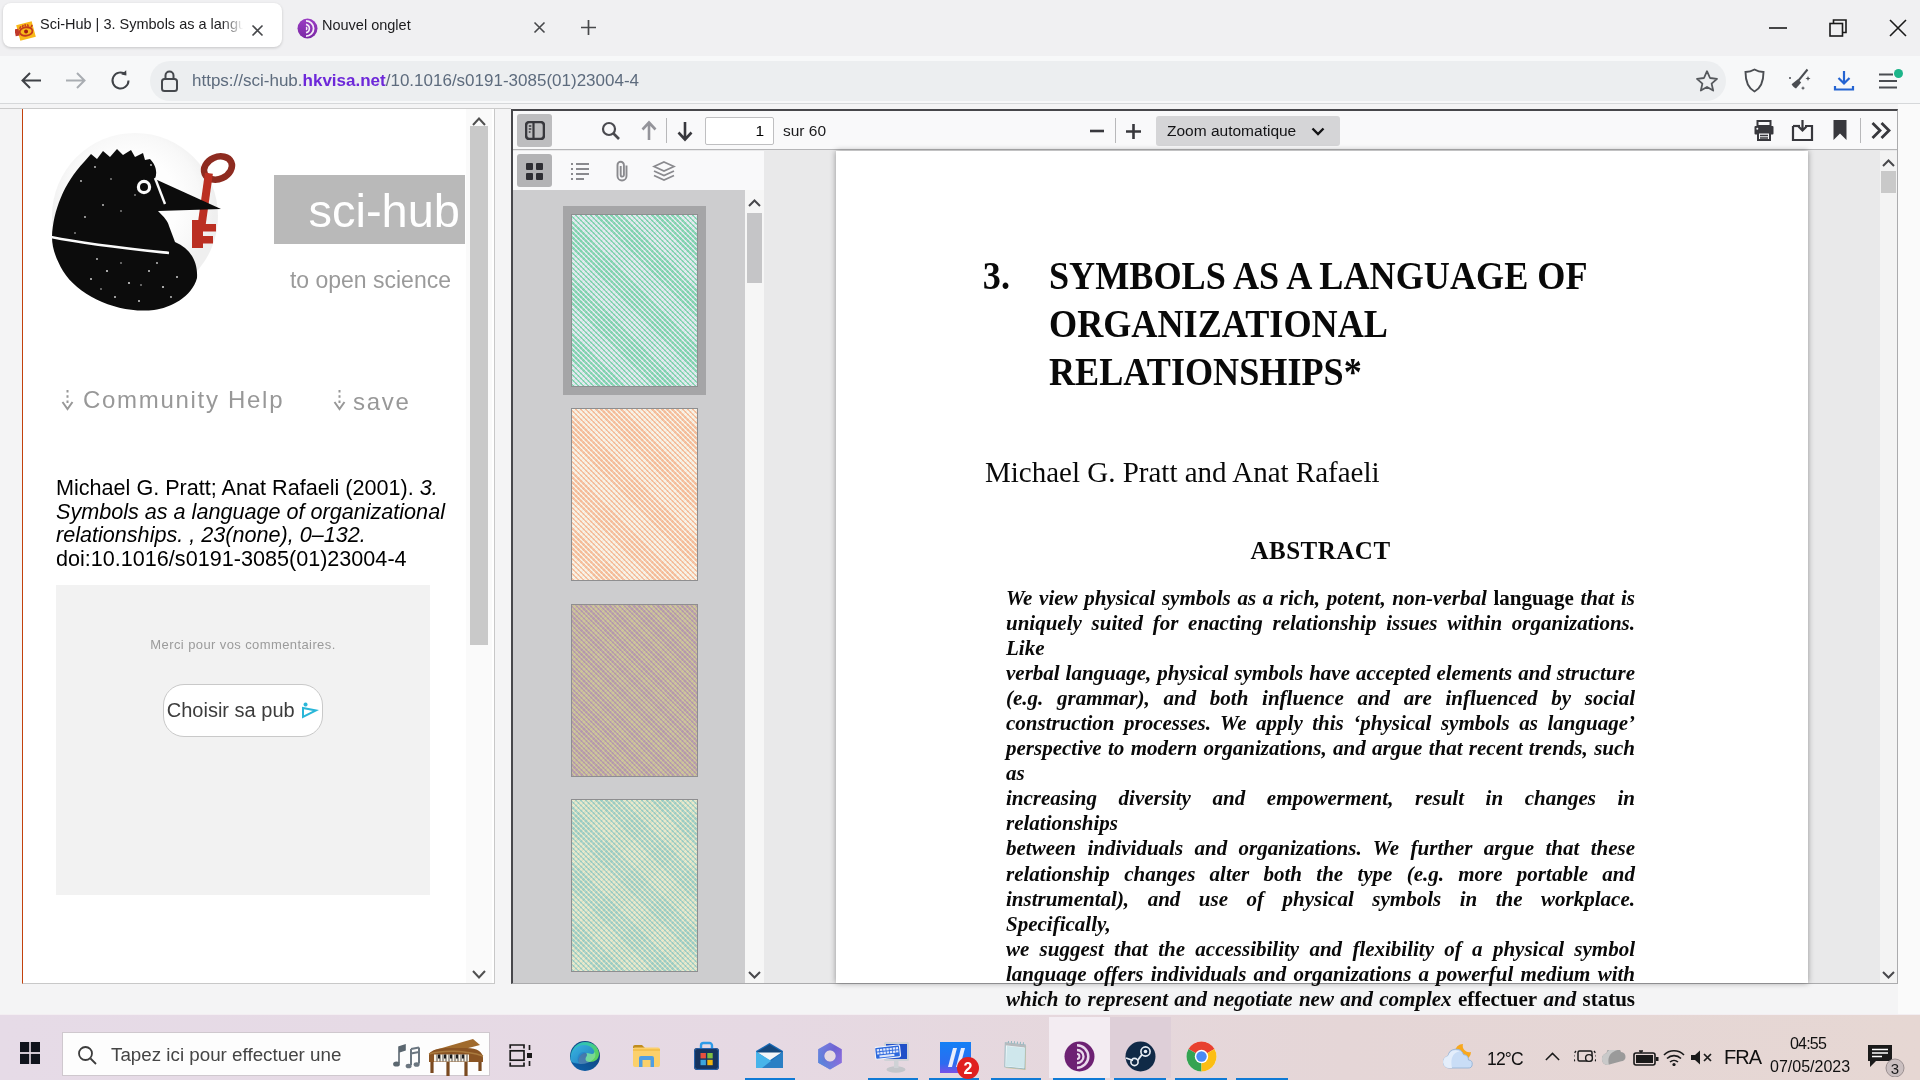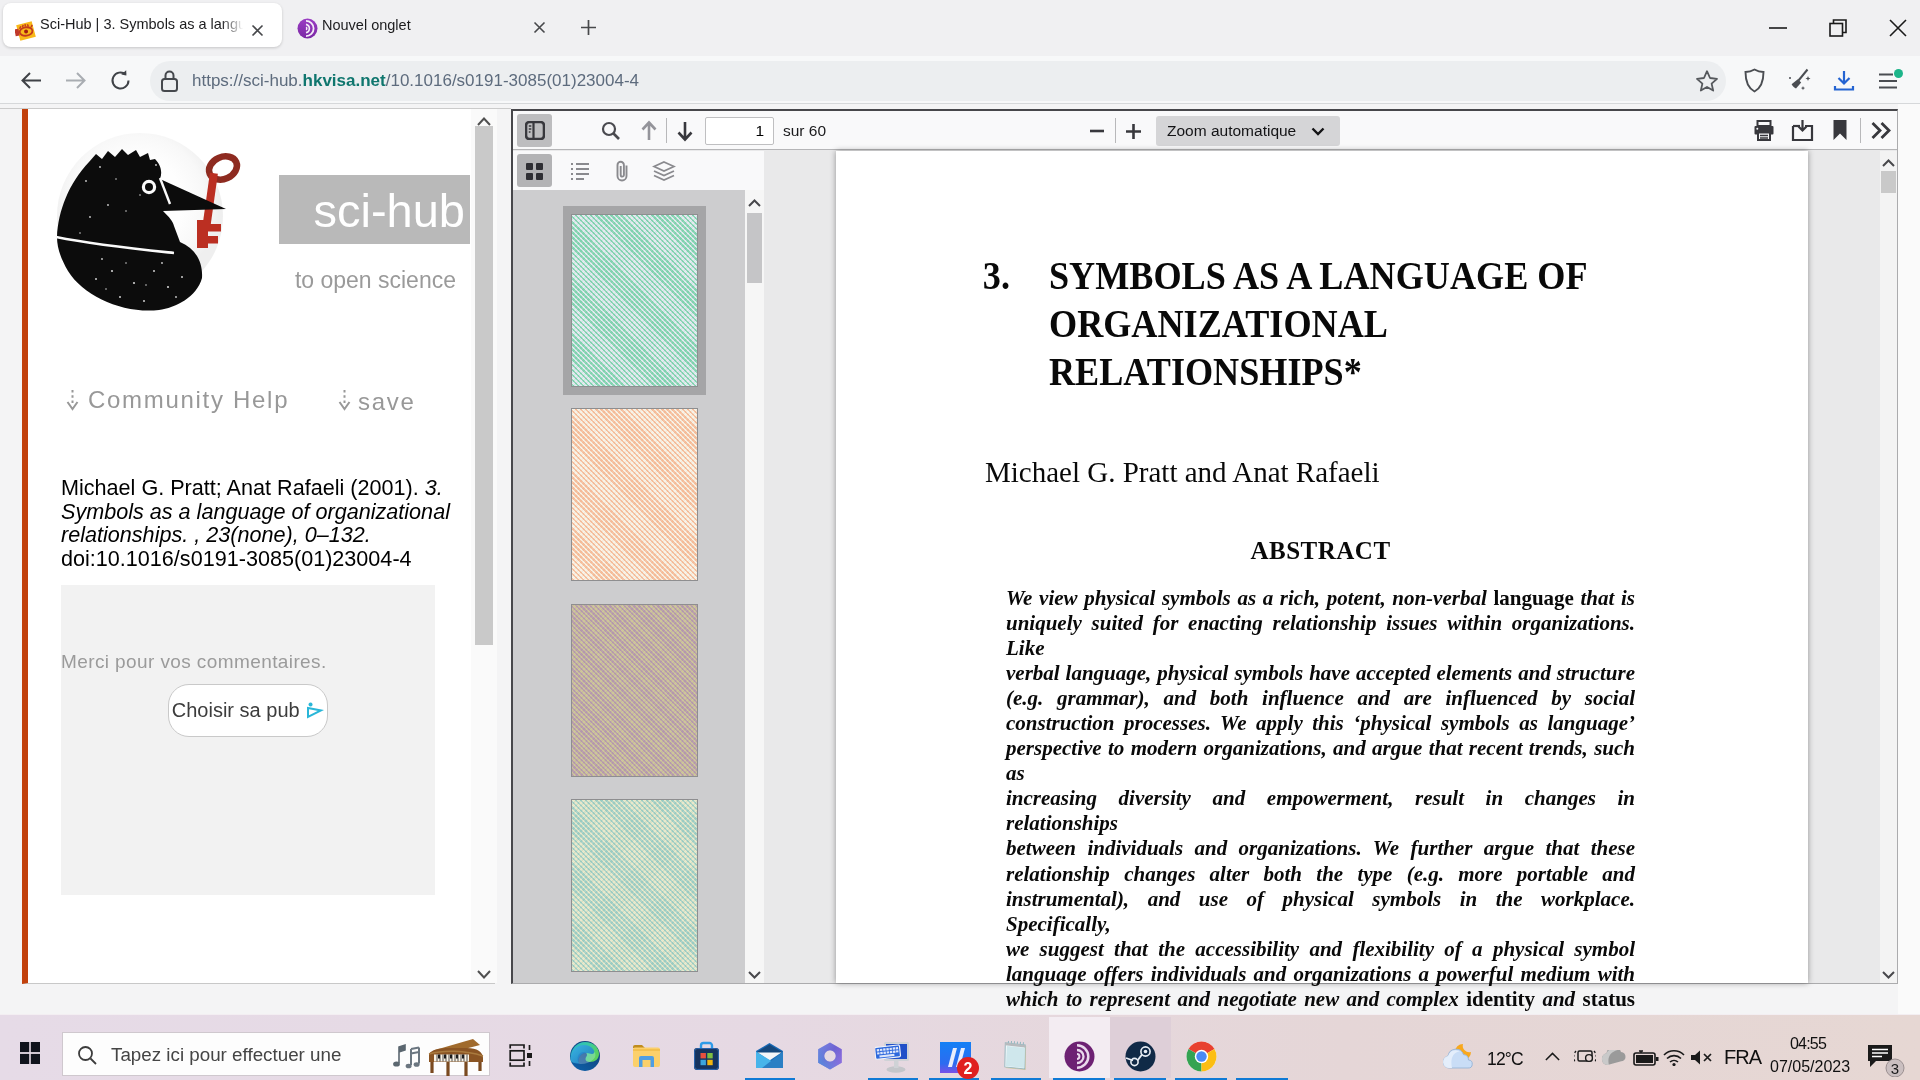--- a/index.html
+++ b/index.html
@@ -9,33 +9,33 @@
 
 #tabstrip { left:0; top:0; width:1920px; height:56px; background:#f0f0f2; }
 #tab1 { left:3px; top:3px; width:279px; height:44px; background:#fff; border-radius:8px; box-shadow:0 1px 3px rgba(0,0,0,.18); }
 #tab1 .title { left:37px; top:13px; width:208px; height:20px; font-size:14.5px; color:#1c1c1e; white-space:nowrap; overflow:hidden; }
 #tab1 .fade { left:218px; top:5px; width:30px; height:34px; background:linear-gradient(90deg, rgba(255,255,255,0), #fff 75%); }
 #tab2title { left:322px; top:17px; font-size:14.5px; color:#1c1c1e; }
 #toolbar { left:0; top:56px; width:1920px; height:47px; background:#f7f8f9; }
 #toolbarborder { left:0; top:103px; width:1920px; height:1px; background:#d6d8da; }
 #urlpill { left:150px; top:61px; width:1576px; height:40px; border-radius:20px; background:#eceef0; }
 #urltext { left:192px; top:71px; font-size:17px; color:#5d6b7d; white-space:nowrap; }
-#urltext b { color:#0f766e; font-weight:700; }
+#urltext b { color:#6d28d9; font-weight:700; }
 
 #content { left:0; top:104px; width:1920px; height:910px; background:#f4f4f5; }
 #pagescroll { left:1898px; top:0px; width:22px; height:910px; background:#fafafa; }
 #sideborder-top { left:0; top:4px; width:511px; height:1px; background:#cbcbcb; }
-#sidebar { left:22px; top:5px; width:473px; height:875px; background:#fff; border-left:6px solid #c2410c; border-right:1px solid #c8c8c8; border-bottom:1px solid #c8c8c8; }
+#sidebar { left:22px; top:5px; width:473px; height:875px; background:#fff; border-left:1px solid #c2410c; border-right:1px solid #c8c8c8; border-bottom:1px solid #c8c8c8; }
 #logo { left:28px; top:12px; }
 #shtitle { left:251px; top:66px; width:191px; height:69px; background:#b9b9b9; color:#fff; font-size:47px; text-align:right; line-height:71px; padding-right:5px; }
 #shsub { left:0px; top:158px; width:428px; text-align:right; font-size:23px; color:#9a9a9a; }
 #shlinks { left:0px; top:277px; width:470px; font-size:24px; color:#989898; letter-spacing:1.7px; }
 #cite { left:33px; top:367px; width:410px; font-size:21.6px; line-height:23.5px; color:#000; }
 #adbox { left:33px; top:476px; width:374px; height:310px; background:#f2f2f2; }
-#adtext { left:0; top:66px; width:374px; font-size:19px; color:#9b9b9b; letter-spacing:.4px; }
+#adtext { left:0; top:52px; width:374px; text-align:center; font-size:13px; color:#9b9b9b; letter-spacing:.4px; }
 #adbtn { left:107px; top:99px; width:160px; height:53px; background:#fff; border:1px solid #c9c9c9; border-radius:21px; font-size:20px; color:#3c3c3c; line-height:51px; text-align:center; }
 #urlshare { left:33px; top:786px; font-size:19.5px; color:#9d9d9d; line-height:25px; }
 #sb-scroll { left:443px; top:0; width:26px; height:874px; background:#fafafa; }
 #sb-thumb { left:4px; top:17px; width:18px; height:519px; background:#c9c9c9; }
 
 #embed { left:511px; top:5px; width:1387px; height:875px; background:#e9e9ea; border-left:2px solid #47474b; border-top:2px solid #47474b; border-right:1px solid #ababad; border-bottom:1px solid #ababad; }
 #pdftoolbar { left:0; top:0; width:1384px; height:39px; background:#f9f9fa; border-bottom:1px solid #b5b5b7; }
 #pdfsidehead { left:0; top:40px; width:251px; height:39px; background:#f9f9fa; }
 #thumbpanel { left:0; top:79px; width:232px; height:793px; background:#cdcdcf; }
 #thumbscroll { left:232px; top:79px; width:19px; height:793px; background:#f6f6f6; }
@@ -372,21 +372,21 @@
 verbal language, physical symbols have accepted elements and structure<br>
 (e.g. grammar), and both influence and are influenced by social<br>
 construction processes. We apply this ‘physical symbols as language’<br>
 perspective to modern organizations, and argue that recent trends, such as<br>
 increasing diversity and empowerment, result in changes in relationships<br>
 between individuals and organizations. We further argue that these<br>
 relationship changes alter both the type (e.g. more portable and<br>
 instrumental), and use of physical symbols in the workplace. Specifically,<br>
 we suggest that the accessibility and flexibility of a physical symbol<br>
 language offers individuals and organizations a powerful medium with<br>
-which to represent and negotiate new and complex <span class="rm">identity</span> and <span class="rm">status</span><br>
+which to represent and negotiate new and complex <span class="rm">effectuer</span> and <span class="rm">status</span><br>
 relationships. Viewing physical symbols as a language provides students<br>
 of organizations a vehicle for examining these changing relationships, and<br>
 offers a framework for how symbol language miscommunications can be</div>
     </div>
     <div class="abs" id="mainscroll">
       <svg class="abs" style="left:2px; top:8px;" width="13" height="8" viewBox="0 0 13 8">
           <path d="M1 7 L6.5 1.5 L12 7" fill="none" stroke="#48484c" stroke-width="2"></path>
         </svg>
       <div class="abs" style="left:1px; top:20px; width:15px; height:22px; background:#c9c9c9;"></div>
       <svg class="abs" style="left:2px; top:820px;" width="13" height="8" viewBox="0 0 13 8">

